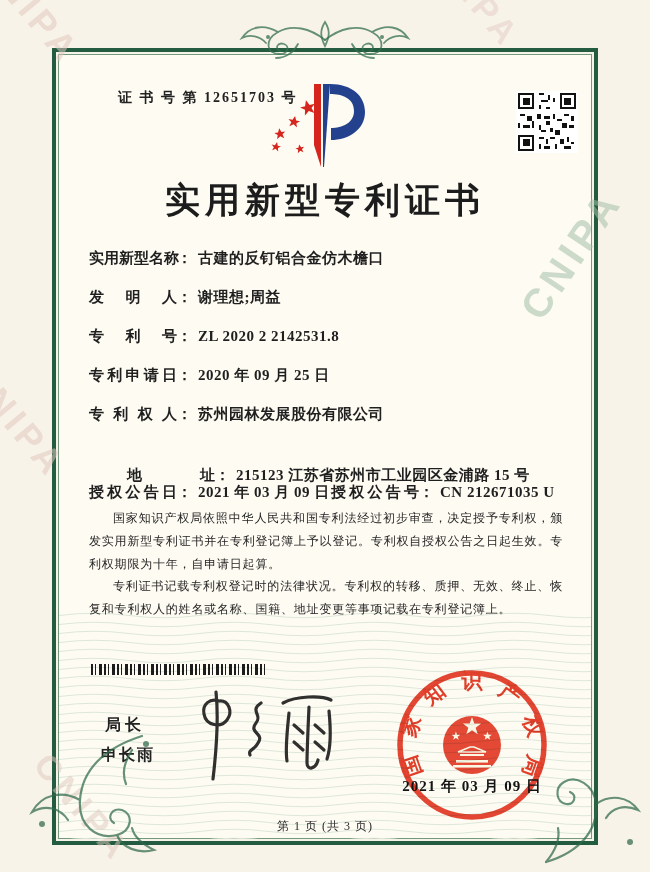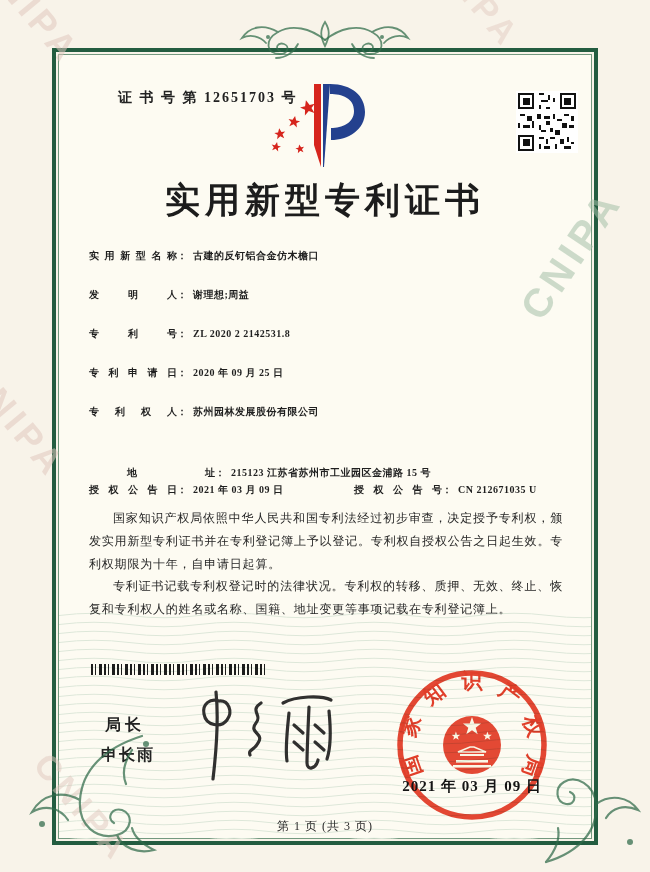--- a/index.html
+++ b/index.html
@@ -32,29 +32,29 @@
   .waves{position:absolute;left:0;top:556px;width:100%;height:228px;z-index:0;}
 
   .cert-no{position:absolute;left:30px;top:34px;font-size:14px;font-weight:700;
            letter-spacing:2px;z-index:4;margin-left:29px;}
   .logo{position:absolute;left:210px;top:26px;z-index:4;}
   .qr{position:absolute;left:457px;top:36px;z-index:4;background:#fff;padding:2px;}
 
   .title{position:absolute;left:0;right:0;top:122px;text-align:center;font-size:35px;
          font-weight:bold;letter-spacing:5px;color:#1c1c1c;z-index:4;}
 
-  .frow{position:absolute;left:30px;white-space:nowrap;font-size:10px;font-weight:bold;
+  .frow{position:absolute;left:30px;white-space:nowrap;font-size:15px;font-weight:bold;
         color:#1f1f1f;z-index:4;}
   .flabel{display:inline-block;width:88px;text-align:justify;text-align-last:justify;
           vertical-align:top;}
   .colon{margin-right:6px;}
   .fvalue{letter-spacing:.5px;}
   .r1{top:194px;} .r2{top:233px;} .r3{top:272px;} .r4{top:311px;}
   .r5{top:350px;} .r6{top:411px;margin-left:38px;} .r7{top:428px;}
-  .grant{position:absolute;left:265px;top:0;white-space:nowrap;}
+  .grant{position:absolute;left:242px;top:0;white-space:nowrap;}
 
   .paras{position:absolute;left:30px;top:452px;width:474px;z-index:4;}
   .paras p{margin:0;text-indent:2em;font-size:12px;line-height:1.9;letter-spacing:.8px;
            text-align:justify;color:#262626;}
 
   .barcode{position:absolute;left:32px;top:609px;width:176px;height:11px;z-index:4;
     background:repeating-linear-gradient(90deg,#1d1d1d 0 2px,transparent 2px 4px,
       #1d1d1d 4px 5px,transparent 5px 8px,#1d1d1d 8px 11px,transparent 11px 13px);}
 
   .sig-title{position:absolute;left:46px;top:660px;font-size:16px;font-weight:bold;

